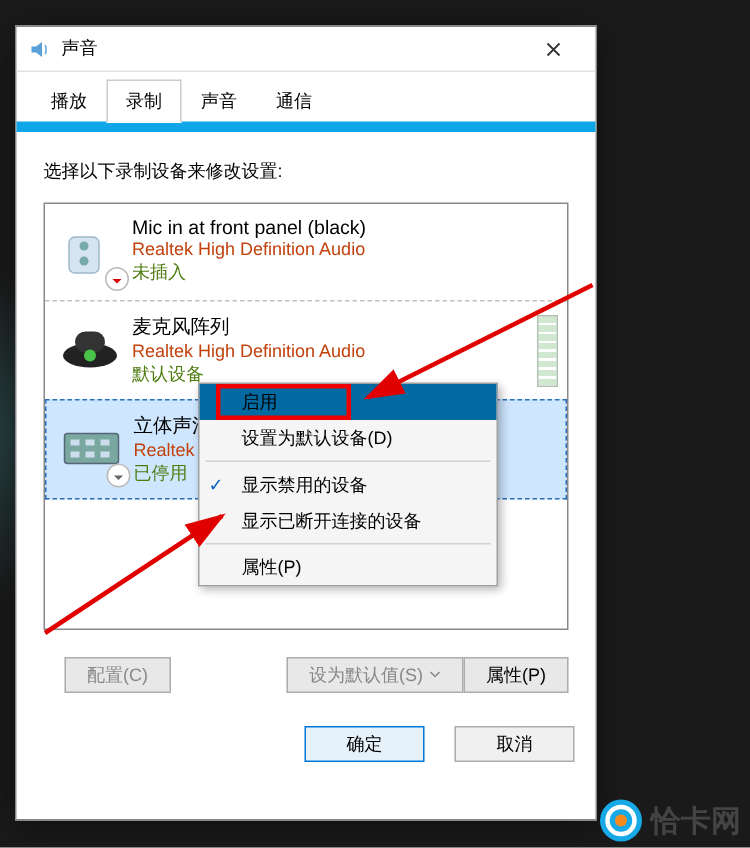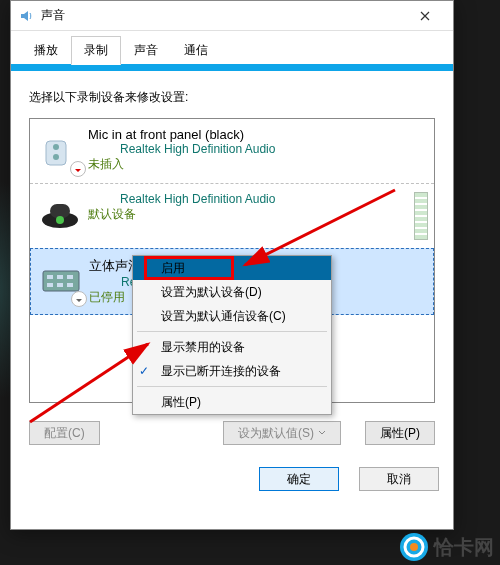--- a/index.html
+++ b/index.html
@@ -1,38 +1,38 @@
 <!DOCTYPE html>
 <html><head>
 <meta charset="utf-8">
 <style>
   * { box-sizing: border-box; margin: 0; padding: 0; font-family: "Microsoft YaHei", "Segoe UI", sans-serif; font-size: 12px; }
   body { width: 500px; height: 565px; background: #1a1a1a; position: relative; overflow: hidden; }
   .bg-accent { position: absolute; left: -120px; top: 180px; width: 220px; height: 220px; border-radius: 50%; background: radial-gradient(circle, #3a7a7a 0%, #1a1a1a 70%); opacity: .4; }
-  .dialog { position: absolute; left: 10px; top: 0; width: 444px; height: 530px; background: #fff; border: 1px solid #888; box-shadow: 0 4px 20px rgba(0,0,0,.4); }
+  .dialog { position: absolute; left: 10px; top: 17px; width: 388px; height: 530px; background: #fff; border: 1px solid #888; box-shadow: 0 4px 20px rgba(0,0,0,.4); }
   .titlebar { height: 30px; display: flex; align-items: center; padding: 0 8px; border-bottom: 1px solid #e0e0e0; }
   .titlebar .ticon { width: 16px; height: 16px; margin-right: 6px; }
   .titlebar .ttext { flex: 1; font-size: 12px; }
   .titlebar .close { width: 40px; height: 30px; display: flex; align-items: center; justify-content: center; cursor: pointer; color:#333;}
   .tabs { display: flex; padding: 4px 10px 0 10px; border-bottom: 7px solid #0ea5e9; }
   .tab { padding: 5px 12px; margin-right: 0; border: 1px solid transparent; cursor: pointer; position: relative; top: 1px; }
   .tab.active { border: 1px solid #ccc; border-bottom: 1px solid #fff; background: #fff; }
   .content { padding: 12px 18px 12px 18px; }
   .instr { margin: 6px 0 12px 0; }
   .device-list { border: 1px solid #888; height: 285px; background: #fff; position: relative; }
   .device { display: flex; padding: 8px 6px; align-items: flex-start; border-top: 1px dashed #c0c0c0; }
   .device:first-child { border-top: none; }
   .device .dicon { width: 48px; height: 48px; flex-shrink: 0; position: relative; }
   .device .dinfo { flex: 1; padding-left: 4px; }
   .device .dname { font-size: 13px; }
-  .device .dsub { color: #0f766e; font-size: 12px; margin-left: 32px; }
+  .device .dsub { color: #c2410c; font-size: 12px; }
   .device .dstatus { color: #4d7c0f; font-size: 12px; }
   .meter { width: 14px; height: 48px; background: repeating-linear-gradient(to top, #cfe8cf 0 4px, #fff 4px 6px); border: 1px solid #b0c0b0; margin-left: 6px; align-self: center; }
   .device.selected { background: #cfe6ff; border: 1px dashed #2a6ebb; }
-  .btns-row { display: flex; justify-content: flex-end; margin-top: 18px; gap: 24px; }
+  .btns-row { display: flex; justify-content: flex-end; margin-top: 18px; gap: 0; margin-left: 14px; }
   .btns-row .spacer { flex: 1; }
   .winbtn { height: 24px; padding: 0 14px; border: 1px solid #adadad; background: #e8e8e8; cursor: pointer; display: inline-flex; align-items:center; gap:4px;}
   .winbtn.disabled { color: #888; }
   .dlg-foot { display: flex; justify-content: flex-end; gap: 20px; padding: 10px 14px; border-top: 0; }
   .okbtn { height: 24px; width: 80px; border: 1px solid #0078d7; background: #e5f1fb; cursor: pointer; }
   .cancelbtn { height: 24px; width: 80px; border: 1px solid #adadad; background: #f0f0f0; cursor: pointer; }
   
   .ctxmenu { position: absolute; left: 132px; top: 255px; width: 200px; background: #f5f5f5; border: 1px solid #a0a0a0; box-shadow: 2px 2px 6px rgba(0,0,0,.3); z-index: 50; }
   .ctx-item { display: flex; align-items: center; height: 24px; padding: 0 8px 0 28px; cursor: pointer; position: relative; }
   .ctx-item.hl { background: #0369a1; }
@@ -104,20 +104,21 @@
 
       <div class="device">
         <div class="dicon">
           <svg viewBox="0 0 48 48">
               <ellipse cx="24" cy="28" rx="18" ry="8" fill="#222"></ellipse>
               <rect x="14" y="12" width="20" height="14" rx="7" fill="#333"></rect>
               <circle cx="24" cy="28" r="4" fill="#4ac24a"></circle>
             </svg>
         </div>
         <div class="dinfo">
+          <div class="dname">麦克风阵列</div>
           <div class="dsub">Realtek High Definition Audio</div>
           <div class="dstatus">默认设备</div>
         </div>
         <div class="meter"></div>
       </div>
 
       <div class="device selected">
         <div class="dicon">
           <svg viewBox="0 0 48 48">
               <rect x="6" y="14" width="36" height="20" rx="2" fill="#7aa8a0" stroke="#567"></rect>
@@ -160,21 +161,20 @@
 
   <div class="dlg-foot">
     <button class="okbtn">确定</button>
     <button class="cancelbtn">取消</button>
   </div>
 </div>
 
 <div class="ctxmenu">
   <div class="ctx-item hl">启用</div>
   <div class="ctx-item">设置为默认设备(D)</div>
-  <div class="ctx-item">设置为默认通信设备(C)</div>
   <div class="ctx-sep"></div>
   <div class="ctx-item">
     <span class="chk">✓</span>
     <span>显示禁用的设备</span>
   </div>
   <div class="ctx-item">
     <span class="chk">✓</span>
     <span>显示已断开连接的设备</span>
   </div>
   <div class="ctx-sep"></div>

